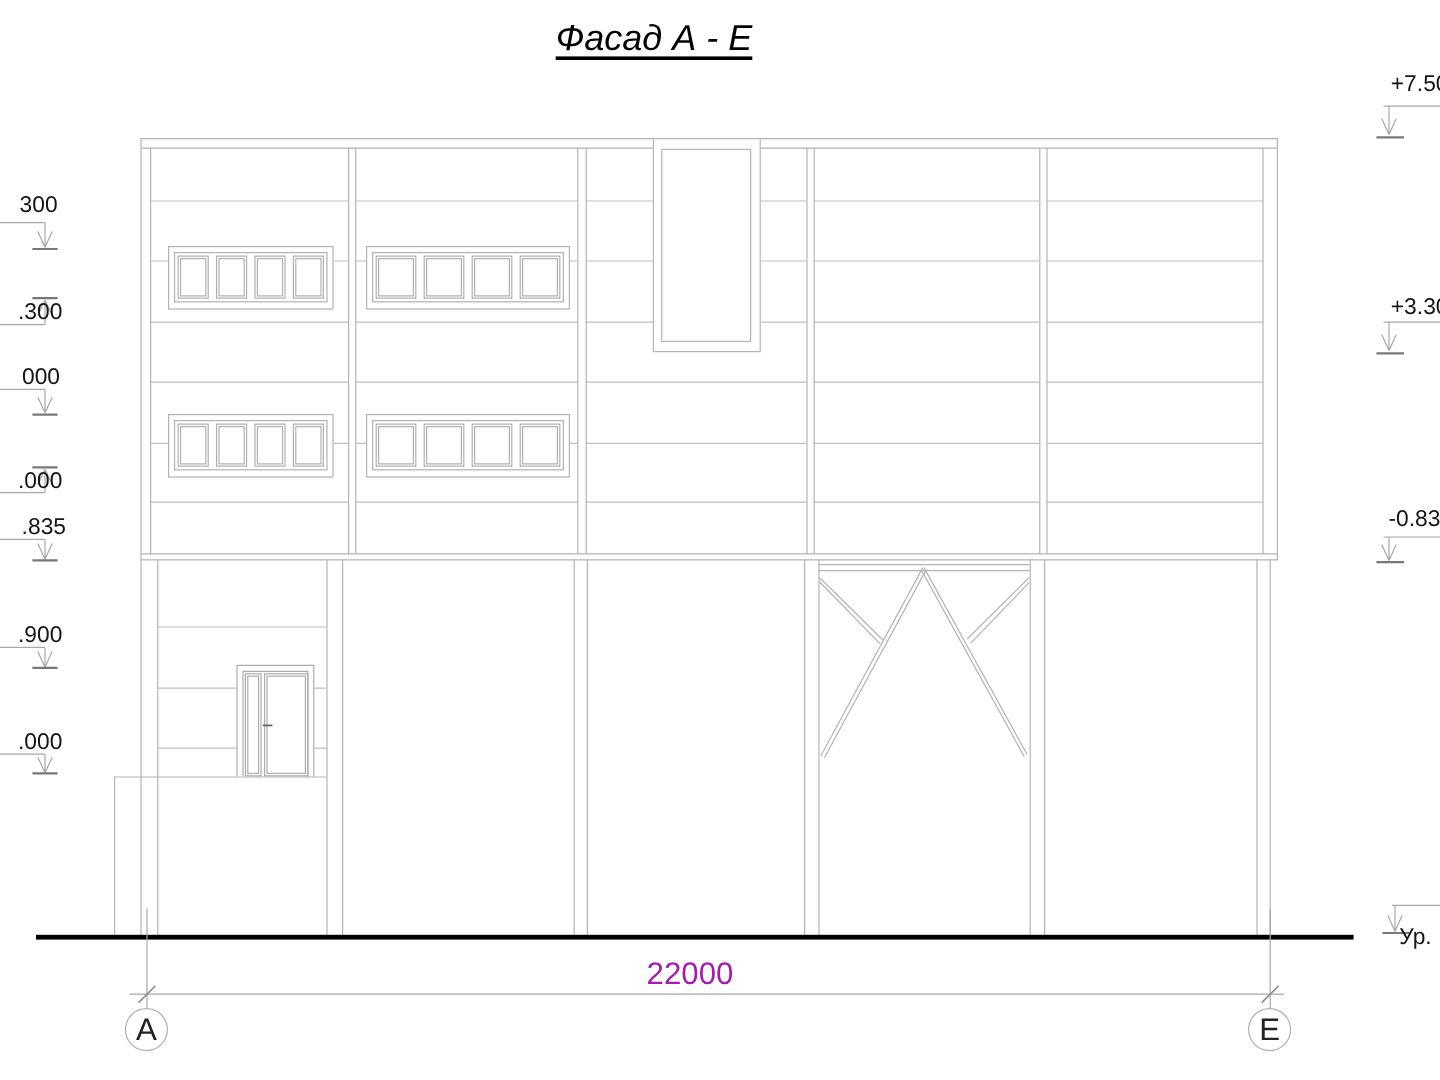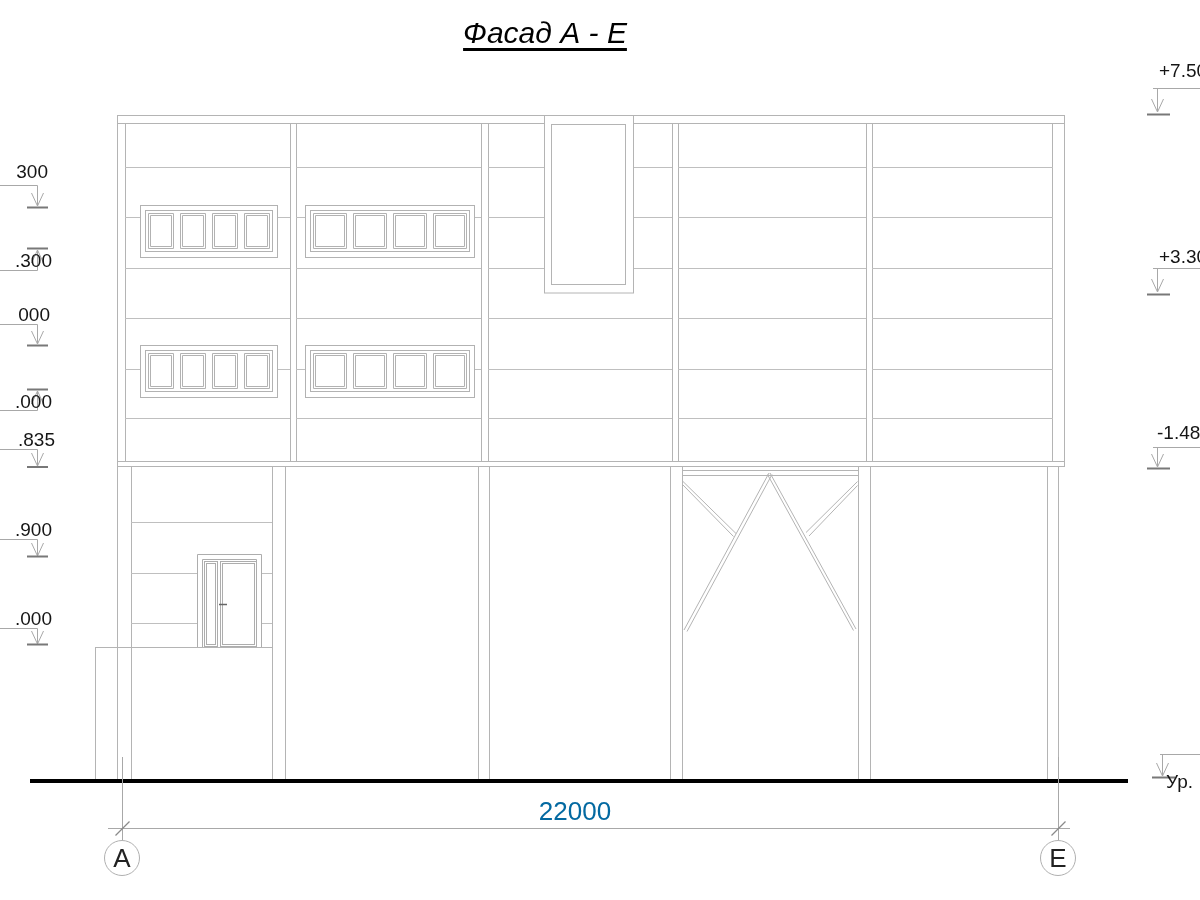--- a/index.html
+++ b/index.html
@@ -12,21 +12,21 @@
   .title {
     position:absolute; left:420px; top:16px; width:250px; text-align:center;
     font-size:30px; font-style:italic; font-weight:500;
     text-decoration:underline; text-underline-offset:5px; color:#000;
     white-space:nowrap;
   }
   .lbl { position:absolute; font-size:19px; line-height:1; white-space:nowrap; color:#151515; }
   .lbl-left { width:130px; text-align:right; }
   .dim-label {
     position:absolute; left:495px; top:796px; width:160px; text-align:center;
-    font-size:26px; color:#0369a1;
+    font-size:26px; color:#a21caf;
   }
   .axis-bubble {
     position:absolute; width:36px; height:36px; box-sizing:border-box;
     border:1px solid #b0b0b0; border-radius:50%; background:#fff;
     text-align:center; line-height:34px; font-size:26px; color:#222;
   }
 </style>
 </head>
 <body>
 
@@ -159,21 +159,21 @@
   <div class="lbl lbl-left" style="left:-82px; top:162px;">300</div>
   <div class="lbl lbl-left" style="left:-78px; top:251px;">.300</div>
   <div class="lbl lbl-left" style="left:-80px; top:305px;">000</div>
   <div class="lbl lbl-left" style="left:-78px; top:392px;">.000</div>
   <div class="lbl lbl-left" style="left:-75px; top:430px;">.835</div>
   <div class="lbl lbl-left" style="left:-78px; top:520px;">.900</div>
   <div class="lbl lbl-left" style="left:-78px; top:609px;">.000</div>
 
   <div class="lbl" style="left:1159px; top:61px;">+7.50</div>
   <div class="lbl" style="left:1159px; top:247px;">+3.30</div>
-  <div class="lbl" style="left:1157px; top:423px;">-1.48</div>
+  <div class="lbl" style="left:1157px; top:423px;">-0.83</div>
   <div class="lbl" style="left:1166px; top:772px;">Ур.</div>
 
   <div class="dim-label">22000</div>
 
   <div class="axis-bubble" style="left:104px; top:840px;">А</div>
   <div class="axis-bubble" style="left:1040px; top:840px;">Е</div>
 
 </div>
 
 </body></html>

